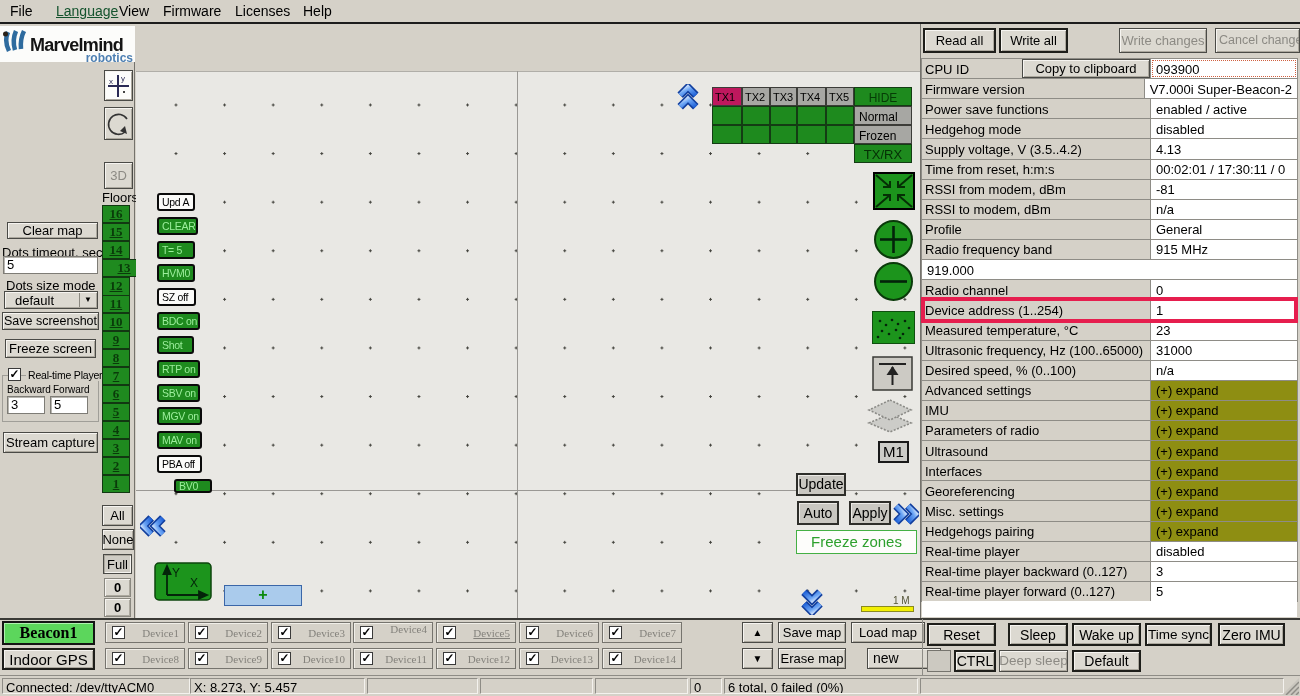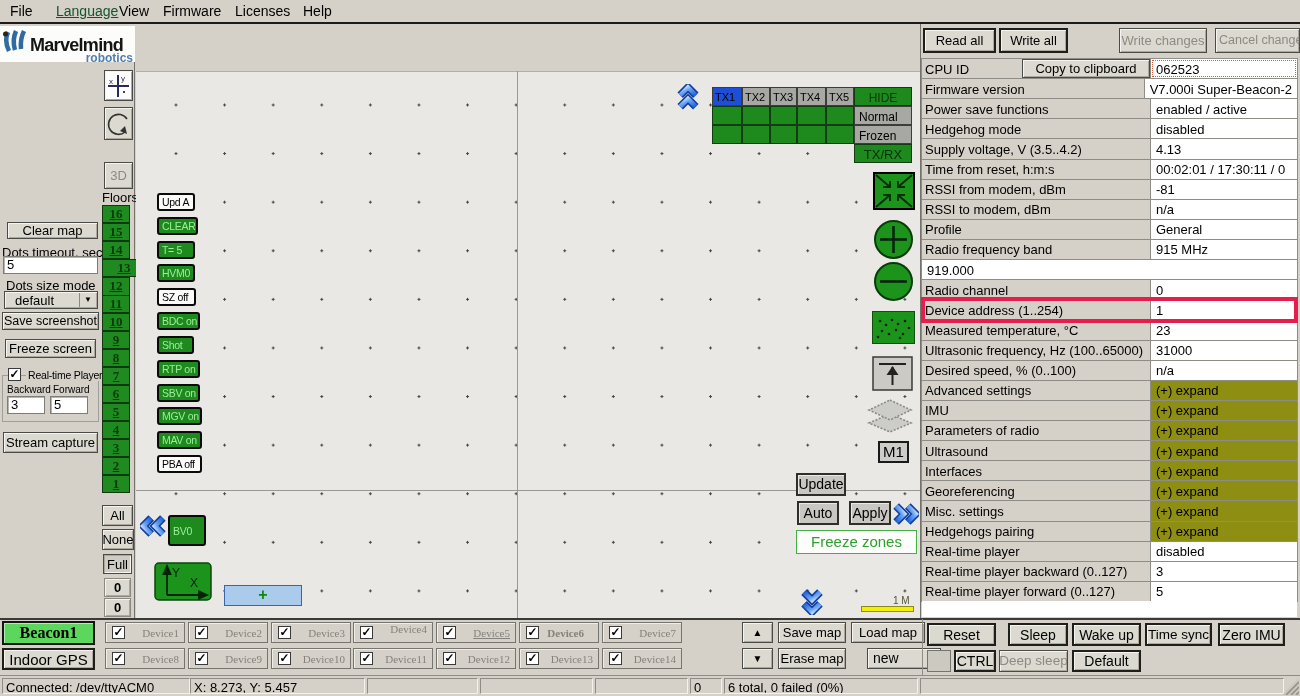--- a/index.html
+++ b/index.html
@@ -104,21 +104,21 @@
 <div class="gb" style="left:157px;top:241px;width:38px;height:18px;">T= 5</div>
 <div class="gb" style="left:157px;top:264px;width:38px;height:18px;">HVM0</div>
 <div class="wb" style="left:157px;top:288px;width:39px;height:18px;">SZ off</div>
 <div class="gb" style="left:157px;top:312px;width:43px;height:18px;">BDC on</div>
 <div class="gb" style="left:157px;top:336px;width:37px;height:18px;">Shot</div>
 <div class="gb" style="left:157px;top:360px;width:43px;height:18px;">RTP on</div>
 <div class="gb" style="left:157px;top:384px;width:43px;height:18px;">SBV on</div>
 <div class="gb" style="left:157px;top:407px;width:45px;height:18px;">MGV on</div>
 <div class="gb" style="left:157px;top:431px;width:45px;height:18px;">MAV on</div>
 <div class="wb" style="left:157px;top:455px;width:45px;height:18px;">PBA off</div>
-<div class="gb" style="left:168px;top:479px;width:38px;height:31px;margin-top:36px;">BV0</div>
+<div class="gb" style="left:174px;top:479px;width:38px;height:14px;">BV0</div>
 <svg class="a" style="left:677px;top:84px;transform:rotate(0deg);" width="22" height="28" viewBox="0 0 24 30">
     <defs>
       <linearGradient id="g677_84" x1="0" y1="0" x2="1" y2="1">
         <stop offset="0" stop-color="#eef5ff"></stop>
         <stop offset="0.4" stop-color="#6aa4f4"></stop>
         <stop offset="1" stop-color="#1d5fd6"></stop>
       </linearGradient>
     </defs>
     <path d="M3.5 12 L12 3.5 L20.5 12" stroke="#123f9e" stroke-width="8.5" fill="none"></path>
     <path d="M3.5 12 L12 3.5 L20.5 12" stroke="url(#g677_84)" stroke-width="5" fill="none"></path>
@@ -157,21 +157,21 @@
         <stop offset="0" stop-color="#eef5ff"></stop>
         <stop offset="0.4" stop-color="#6aa4f4"></stop>
         <stop offset="1" stop-color="#1d5fd6"></stop>
       </linearGradient>
     </defs>
     <path d="M3.5 12 L12 3.5 L20.5 12" stroke="#123f9e" stroke-width="8.5" fill="none"></path>
     <path d="M3.5 12 L12 3.5 L20.5 12" stroke="url(#g800_587)" stroke-width="5" fill="none"></path>
     <path d="M3.5 24.5 L12 16 L20.5 24.5" stroke="#123f9e" stroke-width="8.5" fill="none"></path>
     <path d="M3.5 24.5 L12 16 L20.5 24.5" stroke="url(#g800_587)" stroke-width="5" fill="none"></path>
   </svg>
-<div class="a" style="left:712px;top:87px;width:30px;height:19px;background:#1d4ed8;border:1px solid #3c3c38;font-size:11px;padding:3px 0 0 2px;">TX1</div>
+<div class="a" style="left:712px;top:87px;width:30px;height:19px;background:#be185d;border:1px solid #3c3c38;font-size:11px;padding:3px 0 0 2px;">TX1</div>
 <div class="a" style="left:742px;top:87px;width:28px;height:19px;background:#a7a7a3;border:1px solid #3c3c38;font-size:11px;padding:3px 0 0 2px;">TX2</div>
 <div class="a" style="left:770px;top:87px;width:27px;height:19px;background:#a7a7a3;border:1px solid #3c3c38;font-size:11px;padding:3px 0 0 2px;">TX3</div>
 <div class="a" style="left:797px;top:87px;width:29px;height:19px;background:#a7a7a3;border:1px solid #3c3c38;font-size:11px;padding:3px 0 0 2px;">TX4</div>
 <div class="a" style="left:826px;top:87px;width:28px;height:19px;background:#a7a7a3;border:1px solid #3c3c38;font-size:11px;padding:3px 0 0 2px;">TX5</div>
 <div class="a" style="left:854px;top:87px;width:58px;height:19px;background:#1e8a1e;border:1px solid #143c14;font-size:12px;color:#063c06;text-align:center;padding-top:3px;">HIDE</div>
 <div class="a" style="left:712px;top:106px;width:30px;height:19px;background:#1e8a1e;border:1px solid #143c14;"></div>
 <div class="a" style="left:742px;top:106px;width:28px;height:19px;background:#1e8a1e;border:1px solid #143c14;"></div>
 <div class="a" style="left:770px;top:106px;width:27px;height:19px;background:#1e8a1e;border:1px solid #143c14;"></div>
 <div class="a" style="left:797px;top:106px;width:29px;height:19px;background:#1e8a1e;border:1px solid #143c14;"></div>
 <div class="a" style="left:826px;top:106px;width:28px;height:19px;background:#1e8a1e;border:1px solid #143c14;"></div>
@@ -254,21 +254,21 @@
 <span class="a" style="left:893px;top:595px;font-size:10px;color:#55553a;">1 M</span>
 <div class="a" style="left:861px;top:606px;width:53px;height:6px;background:#f2ef04;border:1px solid #8a8a20;"></div>
 <div class="a" style="left:920px;top:24px;width:380px;height:594px;background:#d5d1c8;border-left:1px solid #74726c;"></div>
 <div class="b" style="left:923px;top:28px;width:73px;height:25px;border-width:2px;border-color:#1e1e1a;">Read all</div>
 <div class="b" style="left:999px;top:28px;width:69px;height:25px;border-width:2px;border-color:#1e1e1a;">Write all</div>
 <div class="b dis" style="left:1119px;top:28px;width:88px;height:25px;">Write changes</div>
 <div class="b dis" style="left:1215px;top:28px;width:85px;height:25px;justify-content:flex-start;padding-left:3px;font-size:12.5px;">Cancel changes</div>
 <div class="a" style="left:921px;top:58px;width:377px;border:1px solid #8e8c86;border-bottom:none;background:#fff;">
 <div class="tr">
       <div class="tl" style="position:relative;">CPU ID<div class="b" style="left:100px;top:0px;width:128px;height:19px;">Copy to clipboard</div></div>
-      <div class="tv" style="outline:1px dotted #d06040;outline-offset:-2px;">062523</div>
+      <div class="tv" style="outline:1px dotted #d06040;outline-offset:-2px;">093900</div>
     </div>
 <div class="tr">
       <div class="tl">Firmware version</div>
       <div class="tv">V7.000i Super-Beacon-2</div>
     </div>
 <div class="tr">
       <div class="tl">Power save functions</div>
       <div class="tv">enabled / active</div>
     </div>
 <div class="tr">
@@ -387,21 +387,21 @@
 <div class="a" style="left:353px;top:622px;width:80px;height:21px;background:#d5d1c8;border:1px solid #76746e;box-shadow:inset 1px 1px 0 #f0eee8;">
     <div class="cbx" style="left:6px;top:3px;">✓</div>
     <span style="position:absolute;right:5px;top:0;font-size:11px;color:#84827c;font-family:'Liberation Serif',serif;">Device4</span>
   </div>
 <div class="a" style="left:436px;top:622px;width:80px;height:21px;background:#d5d1c8;border:1px solid #76746e;box-shadow:inset 1px 1px 0 #f0eee8;">
     <div class="cbx" style="left:6px;top:3px;">✓</div>
     <span style="position:absolute;right:5px;top:4px;font-size:11px;color:#84827c;font-family:'Liberation Serif',serif;text-decoration:underline;">Device5</span>
   </div>
 <div class="a" style="left:519px;top:622px;width:80px;height:21px;background:#d5d1c8;border:1px solid #76746e;box-shadow:inset 1px 1px 0 #f0eee8;">
     <div class="cbx" style="left:6px;top:3px;">✓</div>
-    <span style="position:absolute;right:14px;top:4px;font-size:11px;color:#84827c;font-family:'Liberation Serif',serif;font-weight:bold;">Device6</span>
+    <span style="position:absolute;right:5px;top:4px;font-size:11px;color:#84827c;font-family:'Liberation Serif',serif;">Device6</span>
   </div>
 <div class="a" style="left:602px;top:622px;width:80px;height:21px;background:#d5d1c8;border:1px solid #76746e;box-shadow:inset 1px 1px 0 #f0eee8;">
     <div class="cbx" style="left:6px;top:3px;">✓</div>
     <span style="position:absolute;right:5px;top:4px;font-size:11px;color:#84827c;font-family:'Liberation Serif',serif;">Device7</span>
   </div>
 <div class="a" style="left:105px;top:648px;width:80px;height:21px;background:#d5d1c8;border:1px solid #76746e;box-shadow:inset 1px 1px 0 #f0eee8;">
     <div class="cbx" style="left:6px;top:3px;">✓</div>
     <span style="position:absolute;right:5px;top:4px;font-size:11px;color:#84827c;font-family:'Liberation Serif',serif;">Device8</span>
   </div>
 <div class="a" style="left:188px;top:648px;width:80px;height:21px;background:#d5d1c8;border:1px solid #76746e;box-shadow:inset 1px 1px 0 #f0eee8;">

